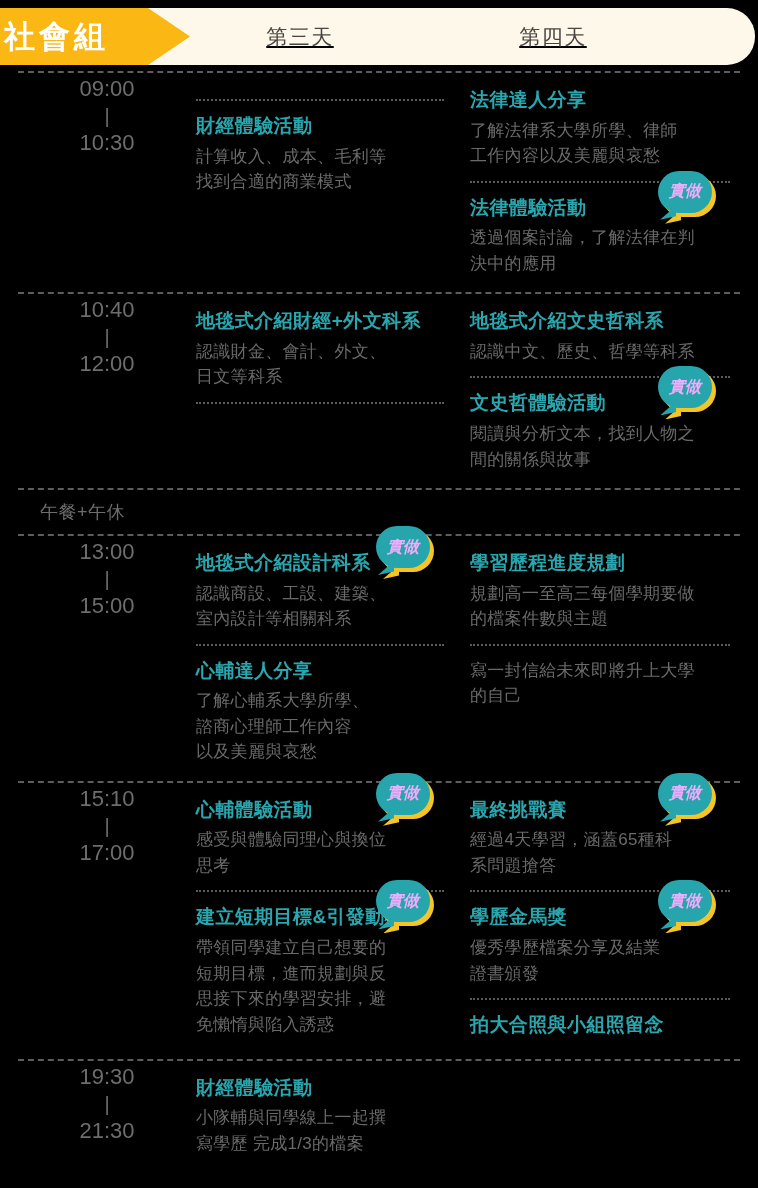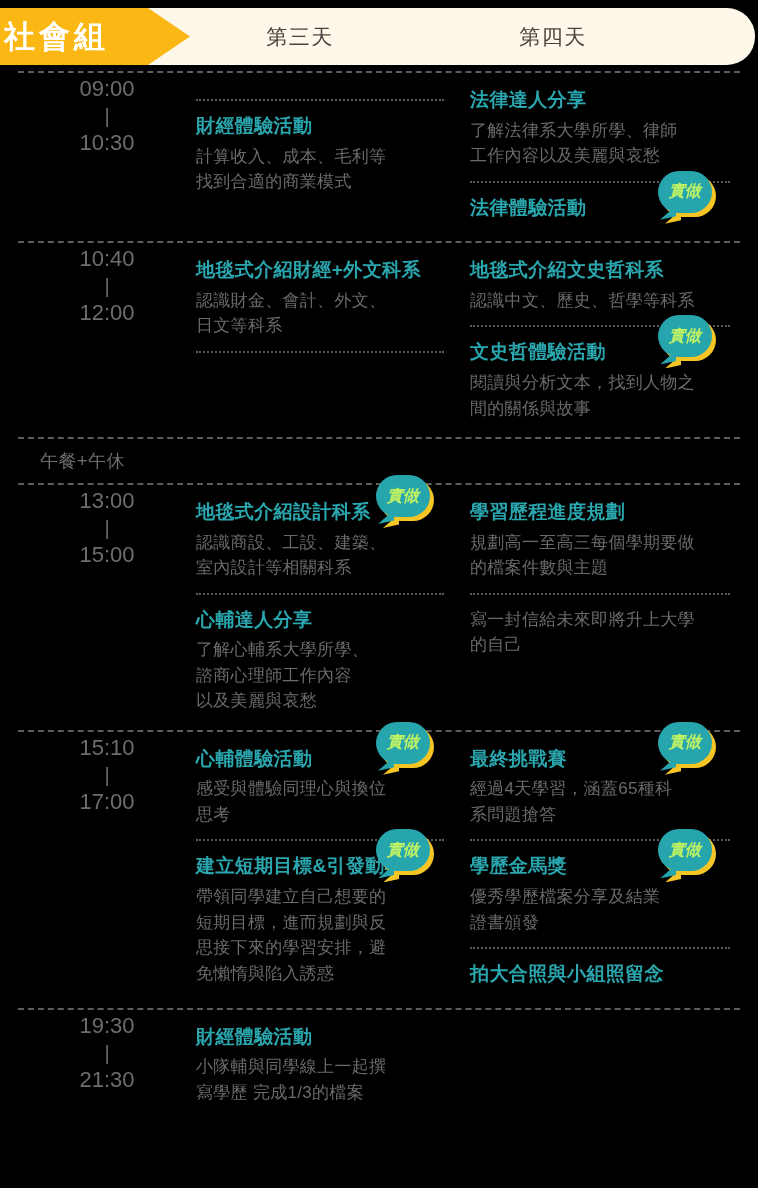--- a/index.html
+++ b/index.html
@@ -41,20 +41,21 @@
     letter-spacing: 4px;
     padding-left: 4px;
     line-height: 1;
   }
   .day-tabs {
     position: absolute;
     left: 190px; top: 0;
     width: 565px; height: 57px;
     z-index: 2;
     display: flex;
+    text-decoration: underline;
   }
   .day-tab {
     flex: 0 0 286px;
     display: flex;
     align-items: center;
     justify-content: center;
     color: #4a4440;
     font-size: 21px;
     letter-spacing: 1.5px;
   }
@@ -175,21 +176,21 @@
     background: #27a5ad;
     clip-path: polygon(0 100%, 100% 0, 100% 75%);
   }
   .badge .btext {
     position: absolute;
     left: 0; top: 0;
     width: 54px; height: 42px;
     display: flex;
     align-items: center;
     justify-content: center;
-    color: #bef264;
+    color: #f0abfc;
     font-size: 16px;
     font-weight: bold;
     font-style: italic;
     letter-spacing: 0px;
     z-index: 2;
   }
 </style>
 </head>
 <body>
 
@@ -230,20 +231,21 @@
             <div class="b-desc">了解法律系大學所學、律師<br>工作內容以及美麗與哀愁</div>
           </div>
           <div class="blocksep"></div>
           <div class="block">
             <div class="badge" style="top:-24px;right:14px;">
               <div class="bshadow"></div>
               <div class="bbody"></div>
               <div class="btext">實做</div>
             </div>
             <div class="b-title">法律體驗活動</div>
+            <div class="b-desc">透過個案討論，了解法律在判<br>決中的應用</div>
           </div>
         </div>
       </div>
     </div>
     <div class="rowsep"></div>
     <div class="srow">
       <div class="time-col">
         <span>10:40</span>
         <span class="tdash">|</span>
         <span>12:00</span>

